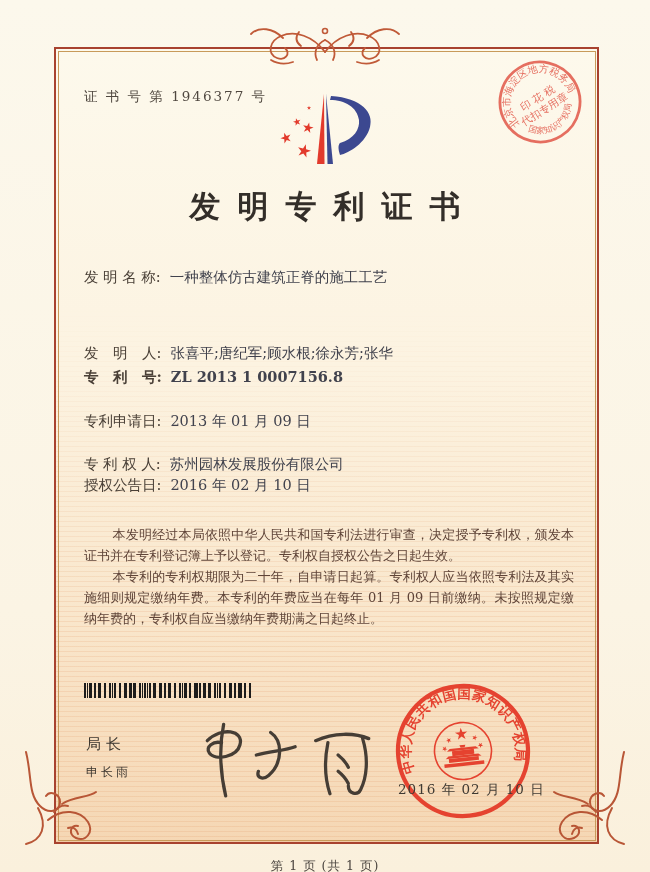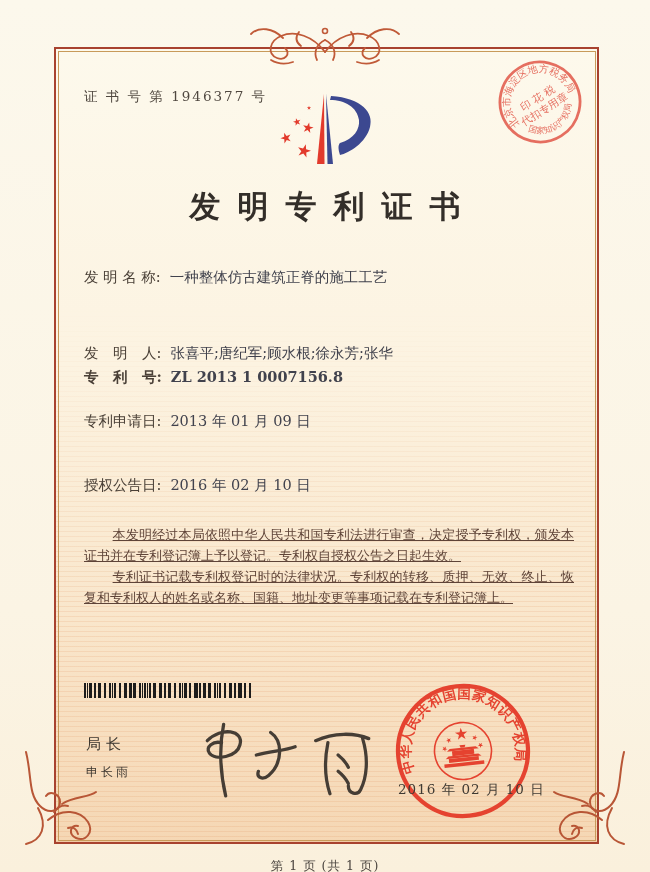--- a/index.html
+++ b/index.html
@@ -27,21 +27,21 @@
   }
   .abs{position:absolute;}
   .cert-no{left:84px; top:88px; font-size:13.5px; letter-spacing:2px; color:#504840; z-index:3;}
   .title{left:0; top:186px; width:100%; text-align:center; font-size:31px; font-weight:600;
          letter-spacing:0.55em; text-indent:0.55em; color:#332e29; z-index:3;}
   .field{left:84px; font-size:14.5px; color:#41424d; z-index:3; white-space:nowrap;}
   .field .flabel{color:#4a4037; margin-right:9px;}
   .f0{top:268px;} .f1{top:344px;} .f2{top:368px;font-weight:bold;} .f3{top:412px;} .f4{top:455px;} .f5{top:476px;}
   .body-text{left:84px; top:524px; width:490px; z-index:3; color:#5f4438;
              font-size:13px; line-height:21px; text-align:justify;}
-  .body-text p{margin:0; text-indent:2.2em;text-decoration:underline;}
+  .body-text p{margin:0; text-indent:2.2em;}
   .barcode{left:84px; top:683px; width:168px; height:15px; z-index:3;
     background:
       repeating-linear-gradient(90deg,#1d1c1b 0 2px,transparent 2px 5px),
       repeating-linear-gradient(90deg,#1d1c1b 0 1px,transparent 1px 7px),
       repeating-linear-gradient(90deg,transparent 0 3px,#1d1c1b 3px 4px,transparent 4px 11px);
   }
   .director-title{left:86px; top:735px; font-size:15px; letter-spacing:5px; color:#3c362f; z-index:3;}
   .director-name{left:86px; top:764px; font-size:12px; letter-spacing:3px; color:#3c362f; z-index:3;}
   .signature{left:182px; top:710px; z-index:4;}
   .logo{left:257px; top:75px; z-index:3;}
@@ -142,27 +142,30 @@
   </div>
   <div class="abs field f1">
     <span class="flabel">发　明　人:</span><span class="fvalue">张喜平;唐纪军;顾水根;徐永芳;张华</span>
   </div>
   <div class="abs field f2">
     <span class="flabel">专　利　号:</span><span class="fvalue">ZL 2013 1 0007156.8</span>
   </div>
   <div class="abs field f3">
     <span class="flabel">专利申请日:</span><span class="fvalue">2013 年 01 月 09 日</span>
   </div>
+  <div class="abs field f4">
+    <span class="flabel">专 利 权 人:</span><span class="fvalue">苏州园林发展股份有限公司</span>
+  </div>
   <div class="abs field f5">
     <span class="flabel">授权公告日:</span><span class="fvalue">2016 年 02 月 10 日</span>
   </div>
 
   <div class="abs body-text">
     <p>本发明经过本局依照中华人民共和国专利法进行审查，决定授予专利权，颁发本证书并在专利登记簿上予以登记。专利权自授权公告之日起生效。</p>
-    <p>专利证书记载专利权登记时的法律状况。专利权的转移、质押、无效、终止、恢复和专利权人的姓名或名称、国籍、地址变更等事项记载在专利登记簿上。</p>
+    <p>本专利的专利权期限为二十年，自申请日起算。专利权人应当依照专利法及其实施细则规定缴纳年费。本专利的年费应当在每年 01 月 09 日前缴纳。未按照规定缴纳年费的，专利权自应当缴纳年费期满之日起终止。</p>
   </div>
 
   <div class="abs barcode"></div>
 
   <div class="abs director-title">局长</div>
   <div class="abs director-name">申长雨</div>
 
   <svg class="abs signature" width="210" height="92" viewBox="0 0 200 90">
     <g fill="none" stroke="#332d27" stroke-width="3.2" stroke-linecap="round" opacity="0.9">
       <path d="M38,14 C34,34 34,58 40,84"></path>

